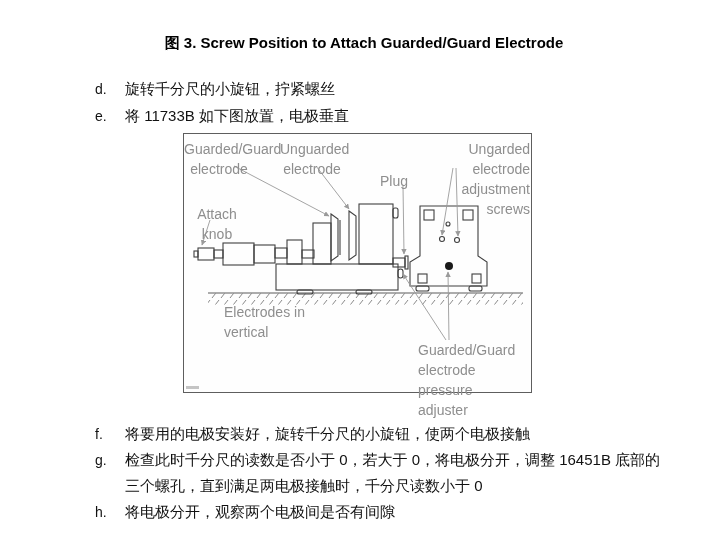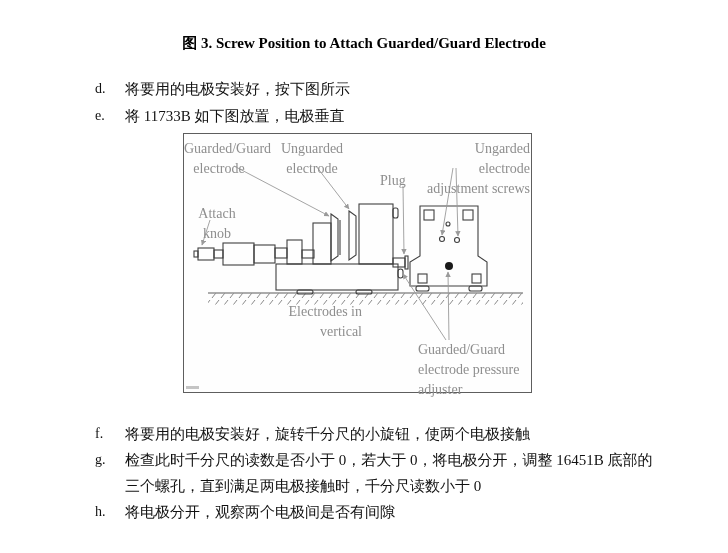--- a/index.html
+++ b/index.html
@@ -1,20 +1,20 @@
 <!DOCTYPE html>
 <html><head>
 <meta charset="utf-8">
 <style>
   html,body{margin:0;padding:0;background:#ffffff;}
   .page{
     position:relative;
     width:716px;height:553px;
     background:#ffffff;
-    font-family:Liberation Serif, serif;
+    font-family:Liberation Sans, sans-serif;
     color:#1a1a1a;
     overflow:hidden;
   }
   .fig-caption{
     position:absolute;left:0;width:728px;
     text-align:center;
     font-size:15px;font-weight:bold;color:#000;
   }
   .cap3{top:34px;}
   .cap4{top:398px;}
@@ -39,33 +39,33 @@
     position:absolute;
     font-size:14px;line-height:20px;
     color:#8e8e8e;
     white-space:pre-line;
   }
   .lbl-guarded{left:0px;top:5px;width:70px;text-align:center;}
   .lbl-unguarded{left:96px;top:5px;width:64px;text-align:center;}
   .lbl-plug{left:196px;top:37px;width:42px;}
   .lbl-adjscrews{left:238px;top:5px;width:108px;text-align:right;}
   .lbl-smallknob{left:4px;top:70px;width:58px;text-align:center;}
-  .lbl-vertical{left:64px;top:168px;width:114px;text-align:right;}
+  .lbl-vertical{left:40px;top:168px;width:114px;text-align:left;}
   .lbl-pressure{left:234px;top:206px;width:104px;text-align:left;}
 </style>
 </head>
 <body>
 
 <div class="page">
 
   <div class="fig-caption cap3">图 3. Screw Position to Attach Guarded/Guard Electrode</div>
 
   <div class="step" style="top:76px;">
     <span class="letter">d.</span>
-    <span class="text">将要用的电极安装好，按下图所示</span>
+    <span class="text">旋转千分尺的小旋钮，拧紧螺丝</span>
   </div>
   <div class="step" style="top:103px;">
     <span class="letter">e.</span>
     <span class="text">将 11733B 如下图放置，电极垂直</span>
   </div>
 
   <div class="figure">
     <svg width="347" height="258" viewBox="0 0 347 258">
       <defs>
         <marker id="arr" markerWidth="7" markerHeight="7" refX="5.5" refY="3" orient="auto">

